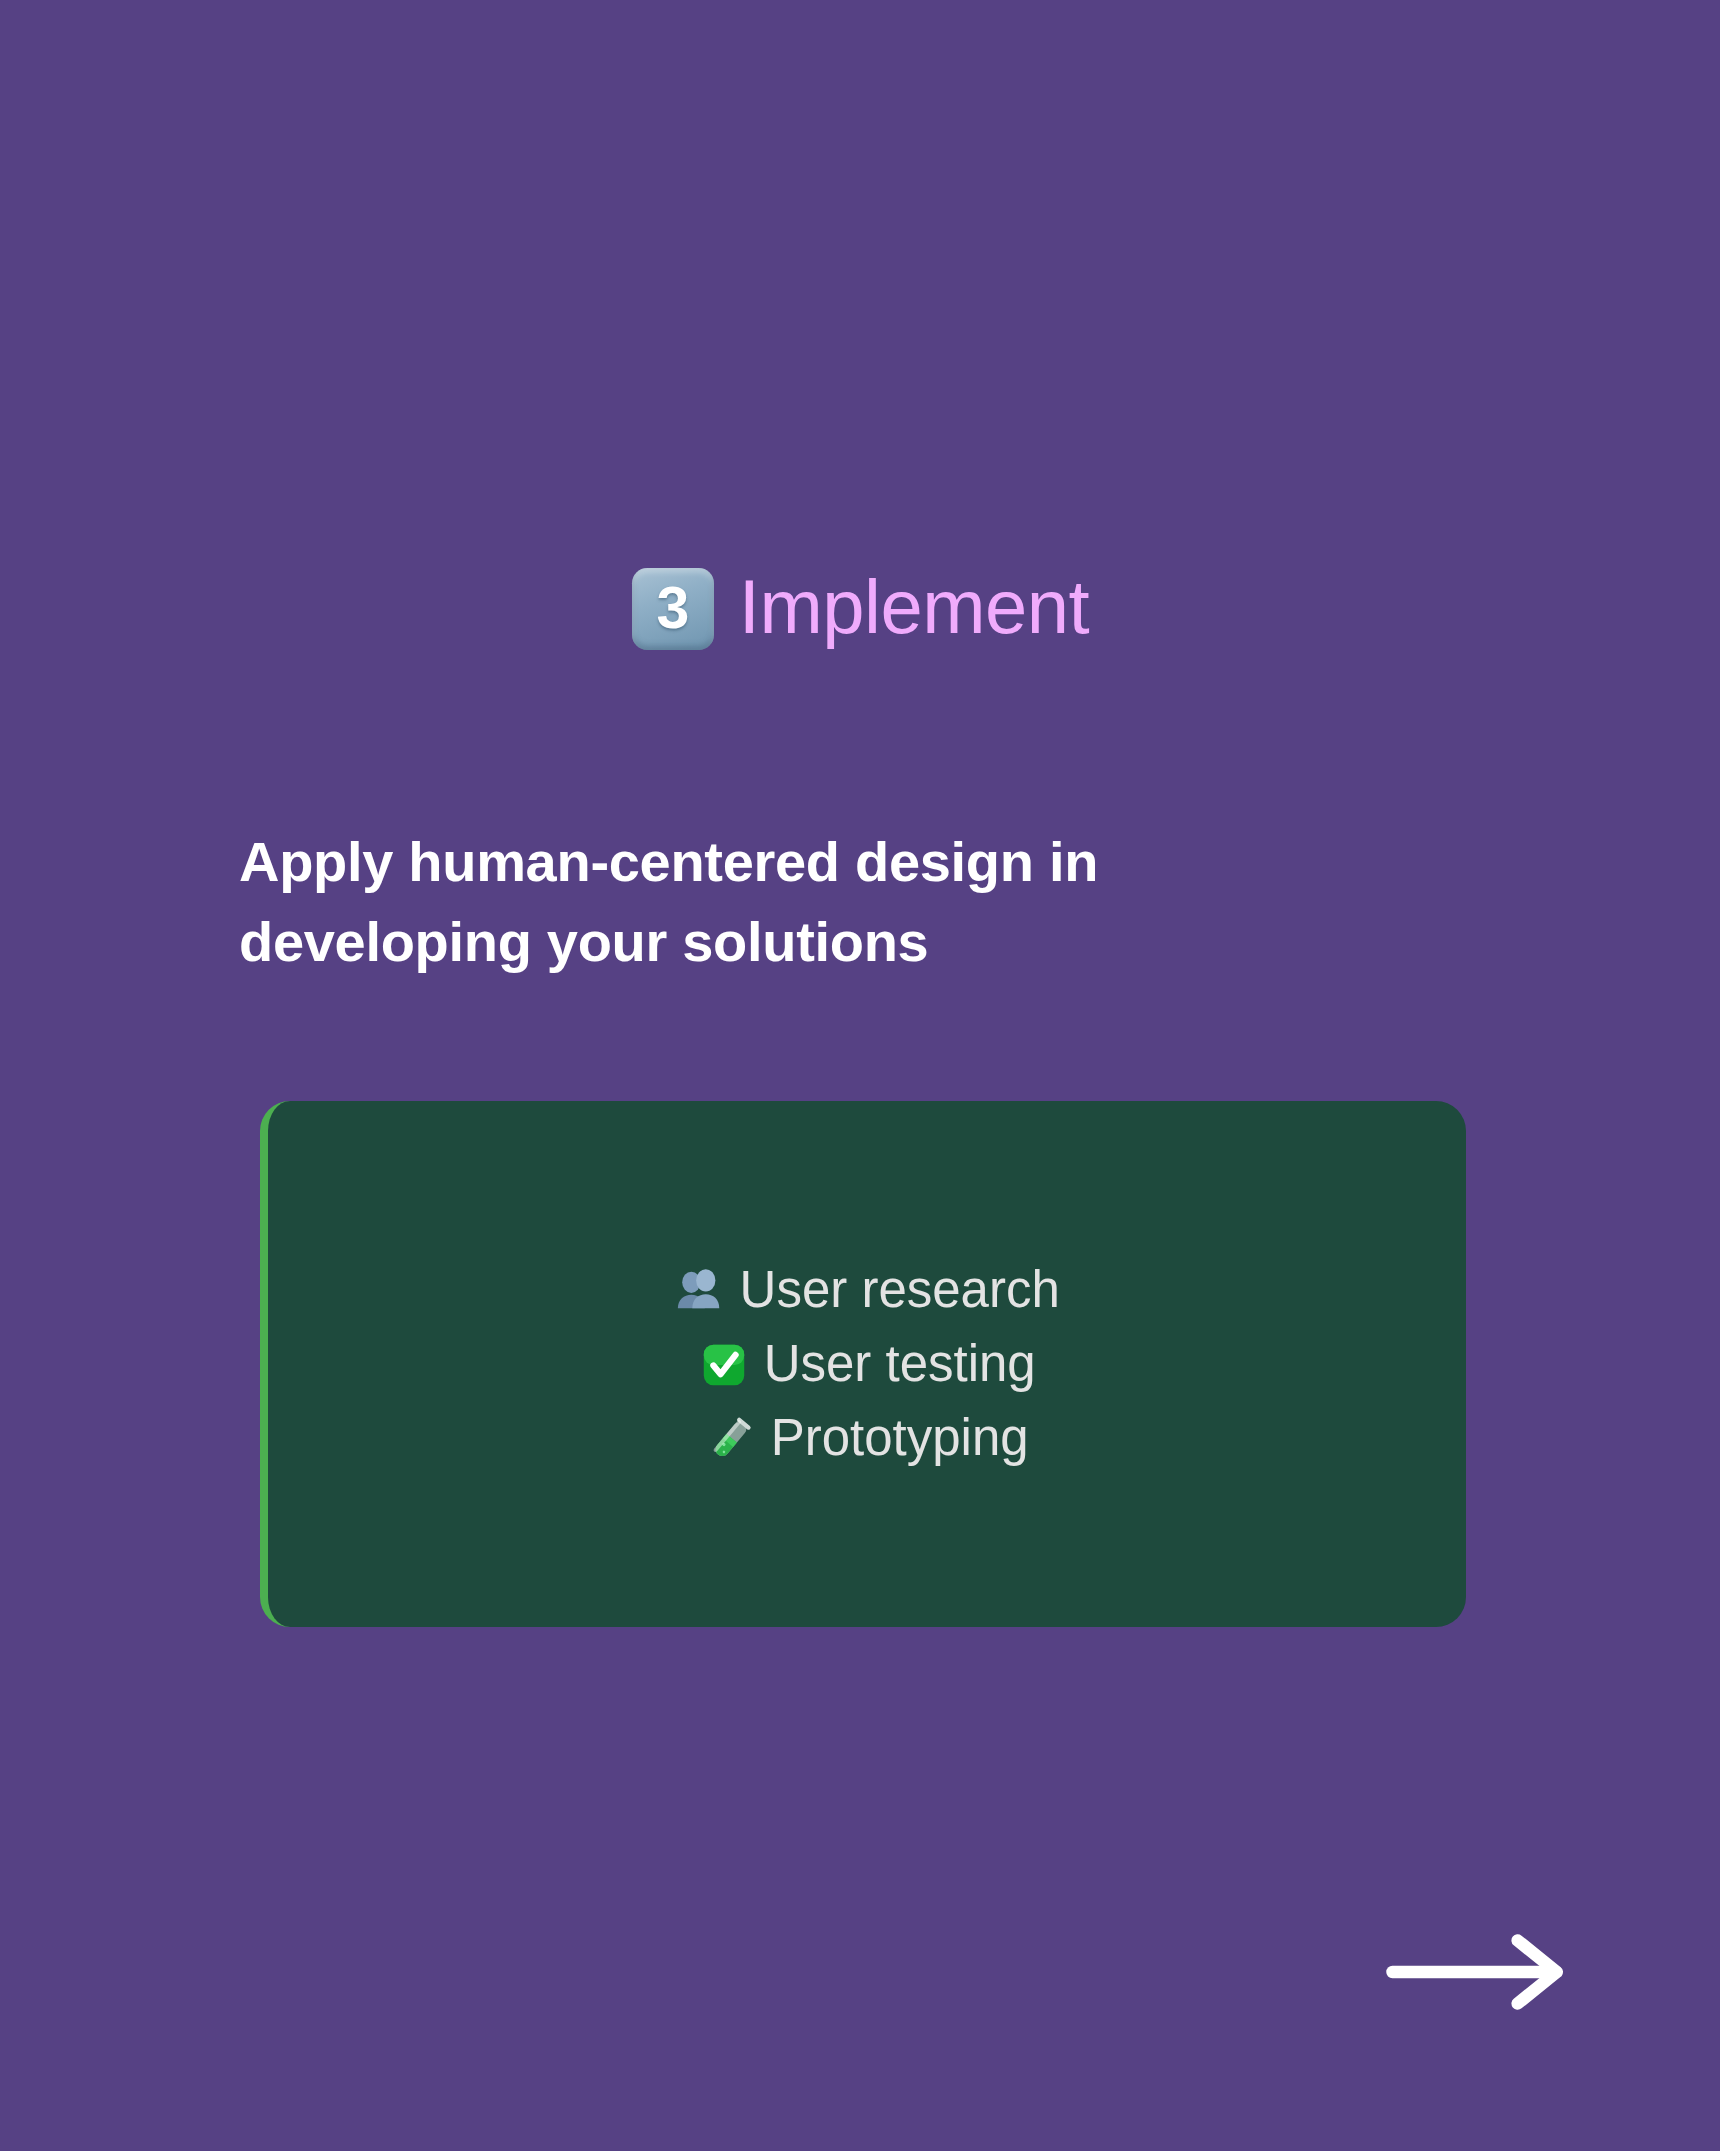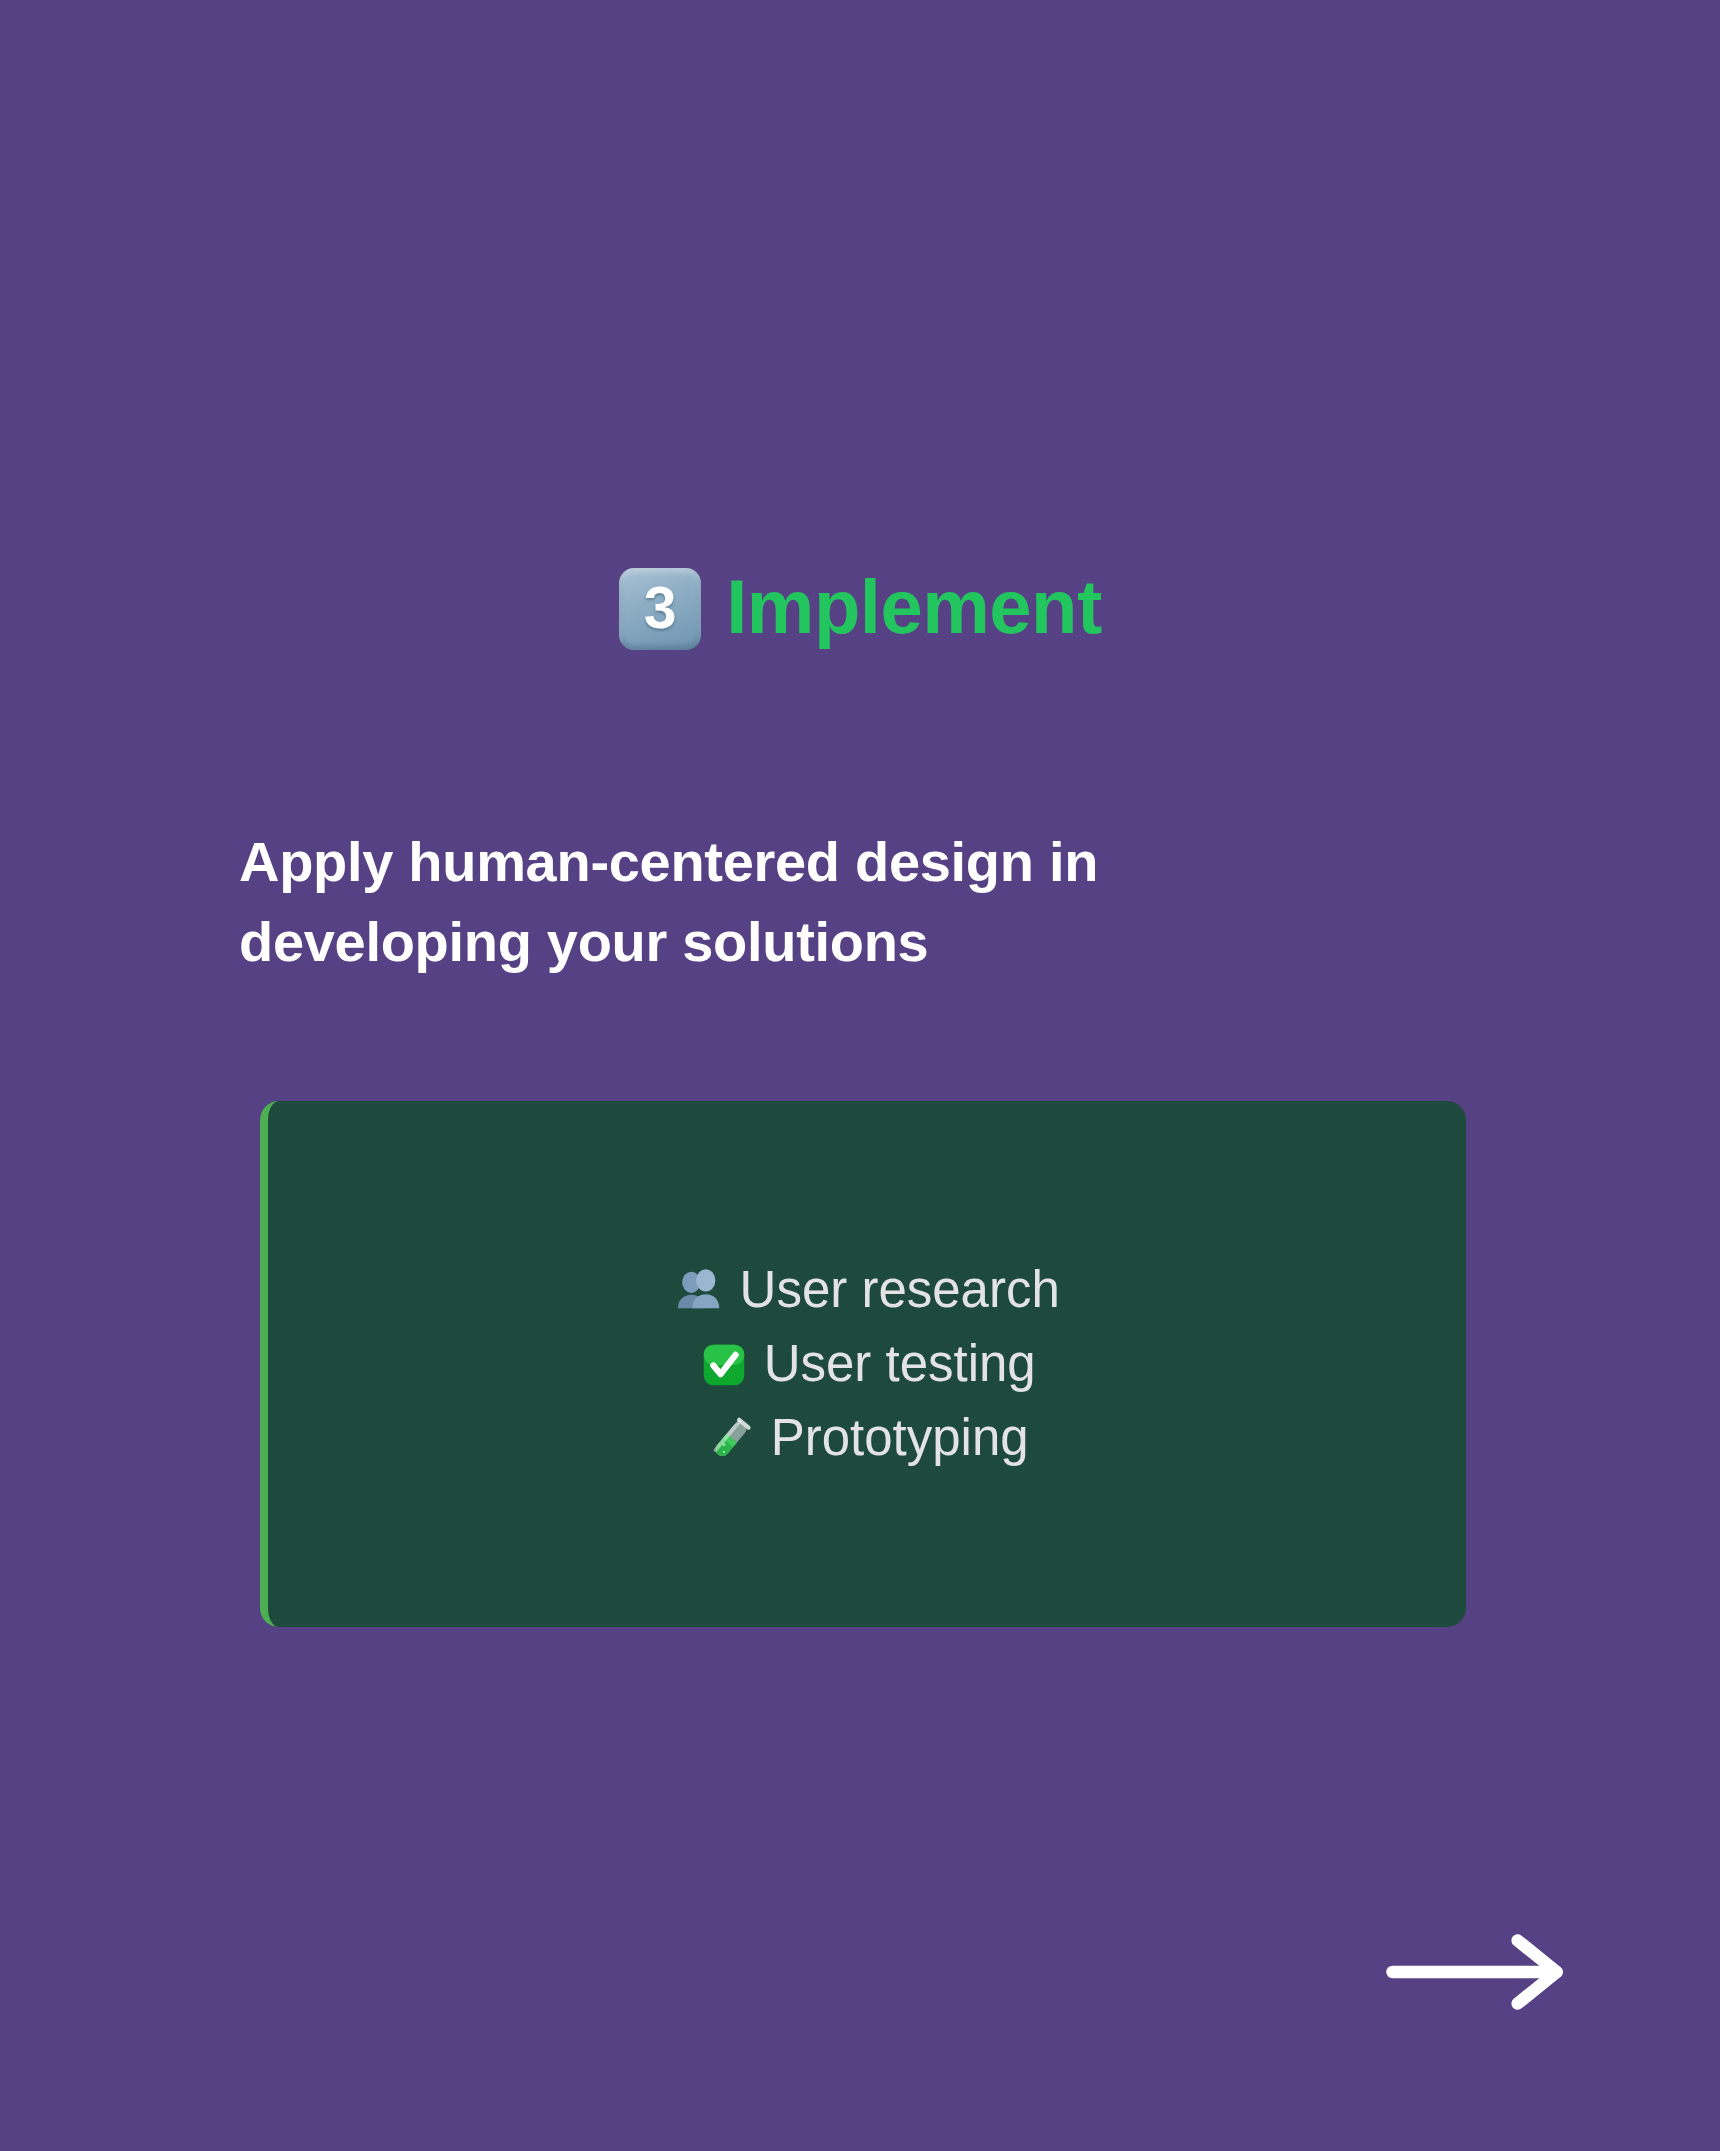--- a/index.html
+++ b/index.html
@@ -46,23 +46,23 @@
     top: 1.9px;
   }
   .keycap span {
     color: #ffffff;
     font-size: 59px;
     font-weight: bold;
     line-height: 1;
     text-shadow: 0 1.9px 2.9px rgba(40,70,95,0.45);
   }
   .title-text {
-    color: #22c55e;
+    color: #f0abfc;
     font-size: 76px;
-    font-weight: bold;
+    font-weight: normal;
     line-height: 1;
     letter-spacing: -0.5px;
     white-space: nowrap;
   }
 
   
   .subtitle {
     position: absolute;
     left: 50%;
     transform: translateX(-50%);
@@ -79,21 +79,21 @@
   
   .card {
     position: absolute;
     left: 260px;
     top: 1101px;
     width: 1206px;
     height: 526px;
     box-sizing: border-box;
     background: #1e4a3d;
     border-left: 8.6px solid #4caf50;
-    border-radius: 19px;
+    border-radius: 30px;
     display: flex;
     flex-direction: column;
     align-items: center;
     justify-content: center;
     gap: 0;
   }
   .card-list {
     list-style: none;
     margin: 0;
     padding: 0;

